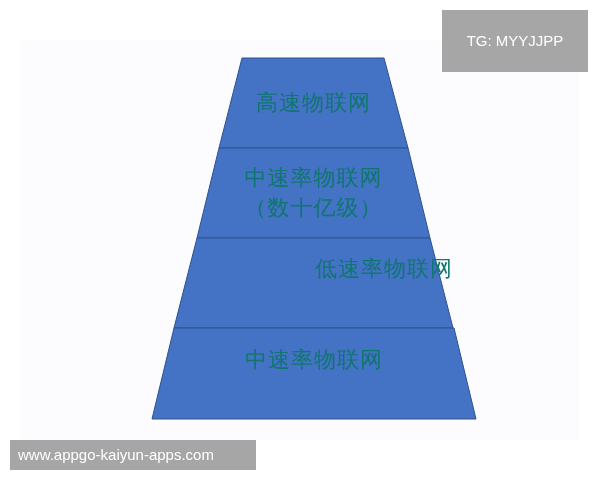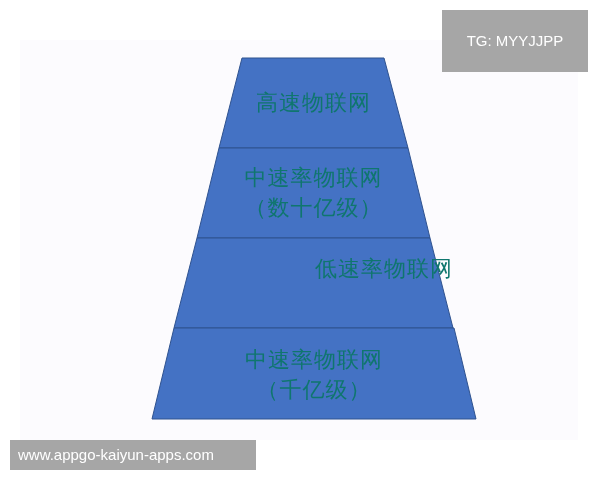--- a/index.html
+++ b/index.html
@@ -46,17 +46,16 @@
   <div>中速率物联网</div>
   <div>（数十亿级）</div>
 </div>
 
 <div class="tier-label" style="left:174px; width:279px; top:254px;text-align:right;">
   <div>低速率物联网</div>
 </div>
 
 <div class="tier-label" style="left:152px; width:324px; top:345px;">
   <div>中速率物联网</div>
-  <div>（千亿级）</div>
 </div>
 
 <div class="watermark wm-top">TG: MYYJJPP</div>
 <div class="watermark wm-bottom">www.appgo-kaiyun-apps.com</div>
 
 </body></html>

